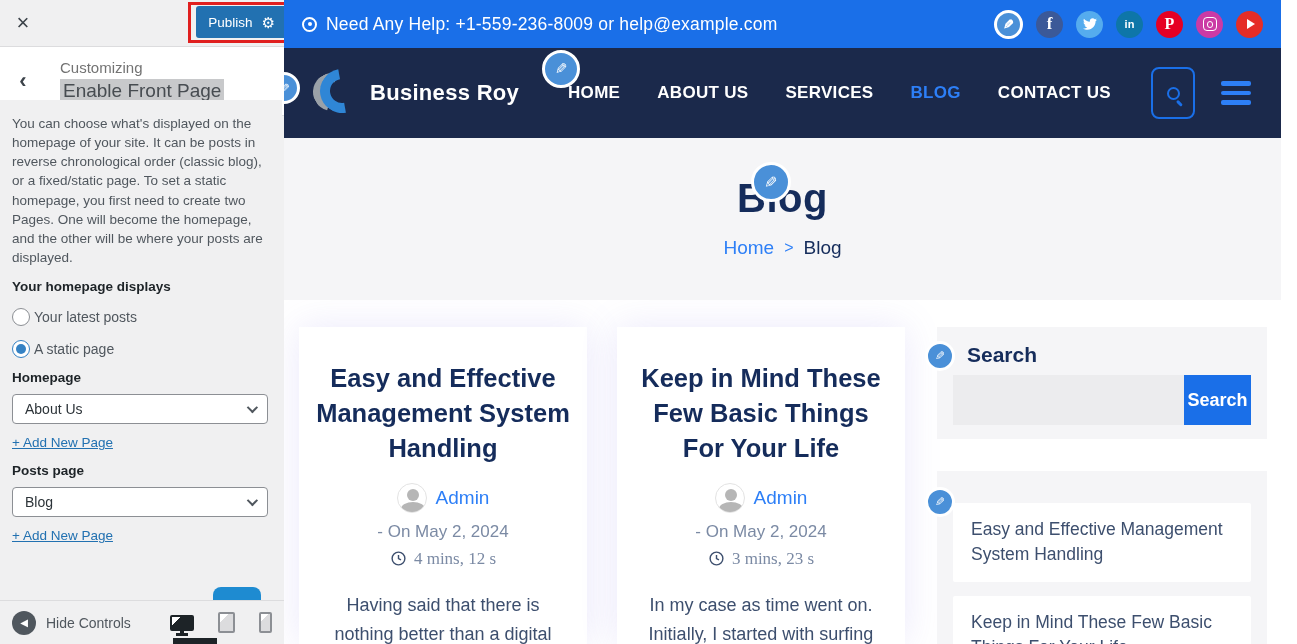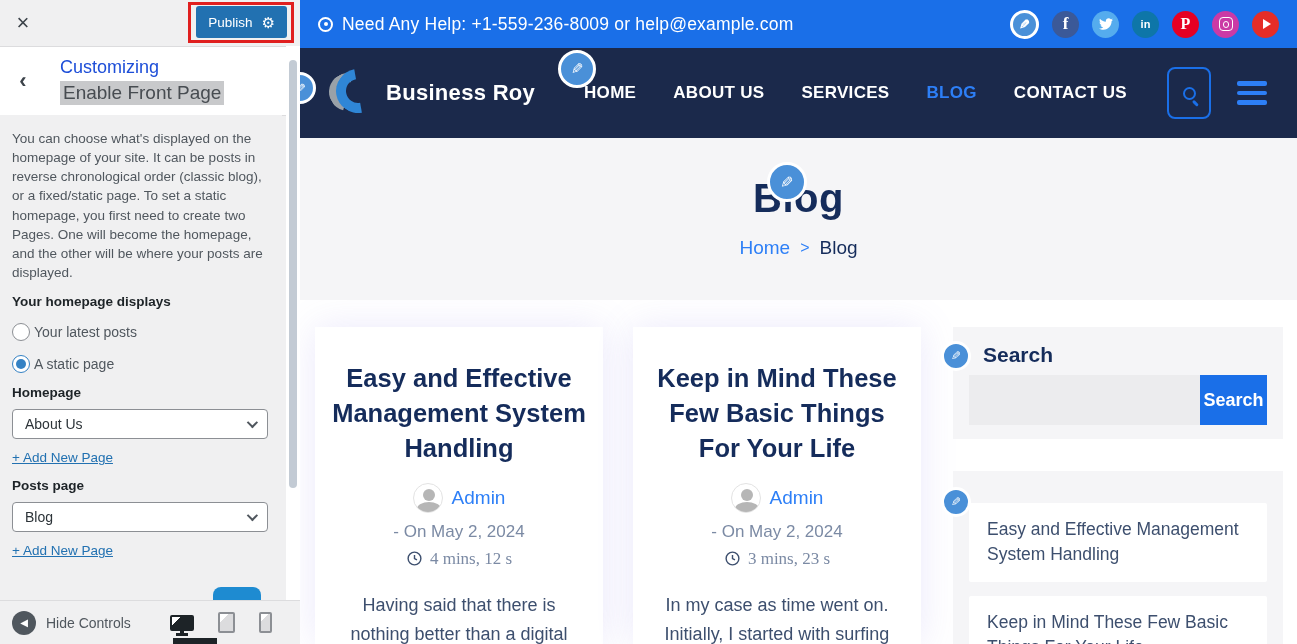--- a/index.html
+++ b/index.html
@@ -11,24 +11,24 @@
   .cz-topbar { position:relative; height:46px; background:#f0f0f1; display:flex; align-items:center; }
   .cz-close { width:46px; height:46px; border:none; background:transparent; font-size:22px; color:#3c434a; cursor:pointer; line-height:46px; }
   .publish-wrap { position:absolute; right:13px; top:6px; }
   .annotation-box { position:absolute; left:-8px; top:-4px; right:-7px; bottom:-5px; border:3px solid #e01f1f; pointer-events:none; }
   .publish-btn { display:flex; align-items:center; gap:9px; background:#2271b1; color:#fff; border:none; border-radius:3px; height:32px; padding:0 12px; font-size:13.5px; font-family:inherit; cursor:pointer; }
   .publish-btn .gear { font-size:15px; line-height:1; }
 
   .cz-panel-header { height:70px; background:#fff; border-bottom:1px solid #dcdcde; border-top:1px solid #dcdcde; display:flex; align-items:center; }
   .cz-back { width:46px; height:70px; background:transparent; border:none; font-size:22px; font-weight:bold; color:#3c434a; cursor:pointer; }
   .cz-titles { display:flex; flex-direction:column; gap:3px; padding-left:14px; }
-  .kicker { font-size:18px; color:#1d4ed8; }
+  .kicker { font-size:15px; color:#737373; }
   .panel-title { font-size:19px; color:#474c51; background:#c8c9cb; padding:1px 3px; align-self:flex-start; }
 
-  .cz-body { position:absolute; top:115px; bottom:44px; left:0; width:282px; background:#f0f0f1; padding:14px 14px 0 12px; overflow:hidden; }
+  .cz-body { position:absolute; top:100px; bottom:44px; left:0; width:282px; background:#f0f0f1; padding:14px 14px 0 12px; overflow:hidden; }
   .cz-desc { font-size:13.5px; line-height:1.42; color:#50575e; }
   .cz-label { font-size:13.5px; font-weight:bold; color:#1d2327; margin-top:12px; }
   .radio-row { display:flex; align-items:center; gap:4px; margin-top:14px; font-size:14px; color:#50575e; cursor:pointer; }
   .radio { width:18px; height:18px; border-radius:50%; border:1px solid #8c8f94; background:#fff; position:relative; flex-shrink:0; }
   .radio.checked { border-color:#3582c4; }
   .radio.checked::after { content:""; position:absolute; left:3px; top:3px; width:10px; height:10px; border-radius:50%; background:#3582c4; }
   .select { margin-top:9px; width:256px; height:30px; background:#fff; border:1px solid #8c8f94; border-radius:4px; display:flex; align-items:center; justify-content:space-between; padding:0 12px; font-size:14px; color:#2c3338; cursor:pointer; }
   .sel-chev { width:8px; height:8px; border-right:2px solid #50575e; border-bottom:2px solid #50575e; transform:rotate(45deg) translateY(-2px); }
   .add-link { display:inline-block; margin-top:11px; font-size:13.5px; color:#2271b1; text-decoration:underline; cursor:pointer; }
   .peek-btn { position:absolute; left:213px; top:587px; width:48px; height:14px; border-radius:8px 8px 0 0; background:#1e8bd1; }
@@ -41,21 +41,21 @@
   .hide-controls-label { font-size:14px; color:#50575e; }
   .devices { margin-left:auto; display:flex; align-items:center; gap:24px; margin-right:16px; }
   .icon-desktop { width:24px; height:16px; border:2px solid #1d2327; border-radius:2px; background:linear-gradient(135deg,#fff 0 28%,#1d2327 28% 100%); position:relative; }
   .icon-desktop::after { content:""; position:absolute; left:4px; bottom:-7px; width:12px; height:3px; background:#1d2327; }
   .icon-desktop::before { content:""; position:absolute; left:8px; bottom:-4px; width:4px; height:3px; background:#1d2327; }
   .icon-tablet { width:17px; height:21px; border:2px solid #8c8f94; border-radius:2px; background:linear-gradient(135deg,#fff 0 30%,#dcdcde 30% 100%); }
   .icon-phone { width:13px; height:21px; border:2px solid #8c8f94; border-radius:2px; background:linear-gradient(135deg,#fff 0 30%,#dcdcde 30% 100%); }
   .tooltip-peek { position:absolute; left:173px; bottom:0; width:44px; height:6px; background:#1d2327; }
 
   
-  .preview { position:absolute; left:300px; top:0; width:997px; height:644px; overflow:hidden; background:#fff; }
+  .preview { position:absolute; left:284px; top:0; width:997px; height:644px; overflow:hidden; background:#fff; }
 
   .topbar { height:48px; background:#1a6fe8; display:flex; align-items:center; padding:0 18px; color:#fff; }
   .tb-icon { width:15px; height:15px; border:2px solid #fff; border-radius:50%; position:relative; margin-right:9px; flex-shrink:0; }
   .tb-icon::after { content:""; position:absolute; left:3.5px; top:3.5px; width:4px; height:4px; border-radius:50%; background:#fff; }
   .tb-text { font-size:17.5px; font-weight:500; letter-spacing:.2px; }
   .tb-social { margin-left:auto; display:flex; align-items:center; gap:13px; }
   .soc { width:27px; height:27px; border-radius:50%; display:flex; align-items:center; justify-content:center; color:#fff; font-size:14px; font-weight:bold; cursor:pointer; }
   .soc svg { width:14px; height:14px; fill:#fff; }
   .soc-edit { background:#3e86d6; border:2px solid #fff; width:29px; height:29px; font-size:13px; }
   .soc-fb { background:#3b5998; font-family:"Liberation Serif", serif; font-size:17px; }

